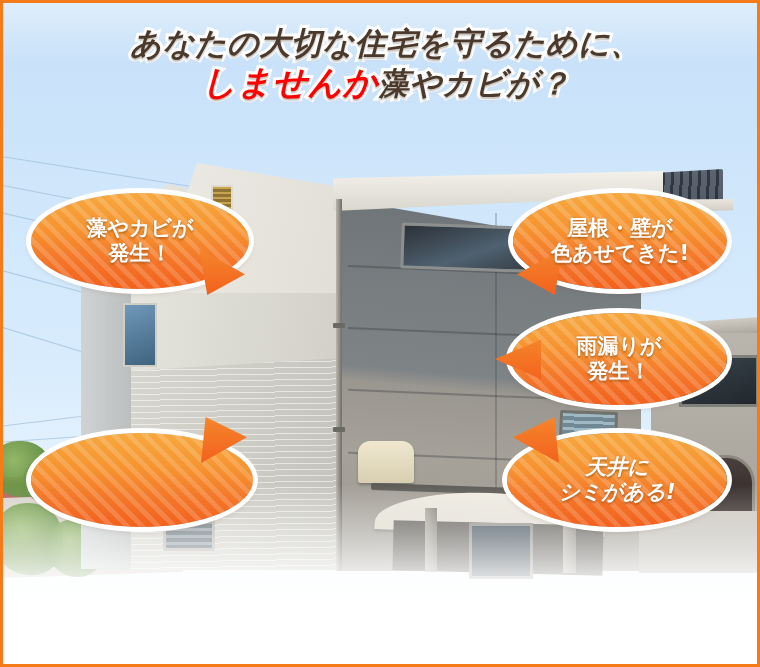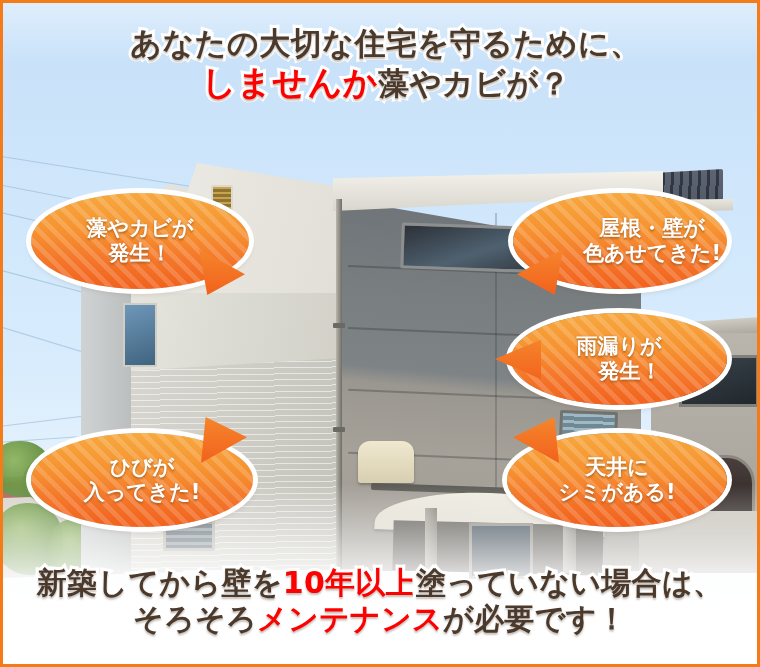--- a/index.html
+++ b/index.html
@@ -233,20 +233,21 @@
     position:absolute;left:12px;right:0;top:22px;
     text-align:center;z-index:40;
     line-height:1.18;
     font-weight:bold;
     font-size:31px;
     letter-spacing:.5px;
     color:#4b3a2c;
     -webkit-text-stroke:6px #ffffff;
     paint-order:stroke fill;
     text-shadow:0 2px 2px rgba(120,110,100,.45);
+    font-style:italic;
   }
   .headline .line{display:block;white-space:nowrap;}
   .hl-red{color:#ff0000;font-size:34px;}
 
   .footline{
     position:absolute;left:0;right:0;bottom:26px;
     text-align:center;z-index:40;
     line-height:1.22;
     font-weight:bold;
     font-size:30px;
@@ -288,25 +289,25 @@
 
   
   #b-moss  {left:28px; top:190px; width:218px;height:96px;}
   #b-moss .tail{right:4px;bottom:-6px;clip-path:polygon(0% 0%,100% 55%,18% 100%);}
   #b-touch {left:28px; top:310px; width:222px;height:92px;}
   #b-touch .tail{right:-16px;top:24px;clip-path:polygon(0% 6%,100% 48%,0% 92%);}
   #b-crack {left:28px; top:430px; width:222px;height:94px;}
   #b-crack .tail{right:6px;top:-16px;clip-path:polygon(10% 0%,100% 44%,0% 100%);}
 
   
-  #b-fade  {right:30px;top:190px; width:214px;height:96px;justify-content:flex-end;}
+  #b-fade  {right:30px;top:190px; width:214px;height:96px;}
   #b-fade .tail{left:4px;bottom:-6px;clip-path:polygon(100% 0%,0% 55%,82% 100%);}
-  #b-leak  {right:30px;top:310px; width:216px;height:92px;text-align:right;}
+  #b-leak  {right:30px;top:310px; width:216px;height:92px;}
   #b-leak .tail{left:-16px;top:24px;clip-path:polygon(100% 6%,0% 48%,100% 92%);}
-  #b-stain {right:30px;top:430px; width:220px;height:94px;}
+  #b-stain {right:30px;top:430px; width:220px;height:94px;font-style:italic;}
   #b-stain .tail{left:6px;top:-16px;clip-path:polygon(90% 0%,0% 44%,100% 100%);}
 </style>
 </head>
 <body>
 
 <div id="banner">
 
   <div class="photo">
     <div class="sky"></div>
 
@@ -377,40 +378,34 @@
 
   <div class="bubble" id="b-moss">
     <span class="tail"></span>
     <span class="txt">藻やカビが
 発生！</span>
   </div>
 
 
   <div class="bubble" id="b-crack">
     <span class="tail"></span>
-    <span class="txt">ひびが
-入ってきた!</span>
   </div>
 
   <div class="bubble" id="b-fade">
     <span class="tail"></span>
     <span class="txt">屋根・壁が
 色あせてきた!</span>
   </div>
 
   <div class="bubble" id="b-leak">
     <span class="tail"></span>
     <span class="txt">雨漏りが
 発生！</span>
   </div>
 
   <div class="bubble" id="b-stain">
     <span class="tail"></span>
     <span class="txt">天井に
 シミがある!</span>
   </div>
 
-  <div class="footline">
-    <span class="line"><span>新築してから壁を</span><span class="fl-red">10年以上</span><span>塗っていない場合は、</span></span>
-    <span class="line"><span>そろそろ</span><span class="fl-red">メンテナンス</span><span>が必要です！</span></span>
-  </div>
 
 </div>
 
 </body></html>

